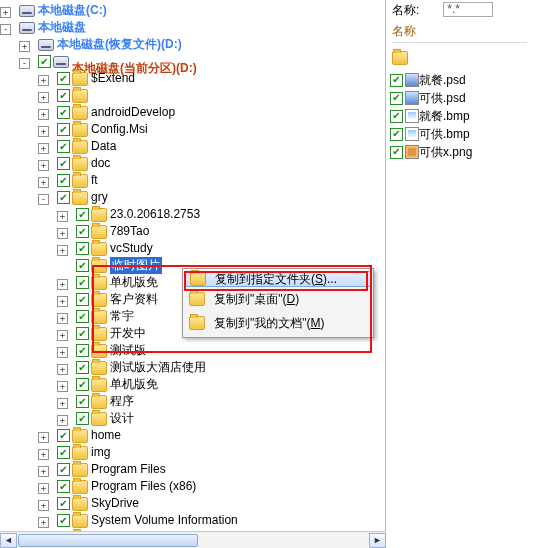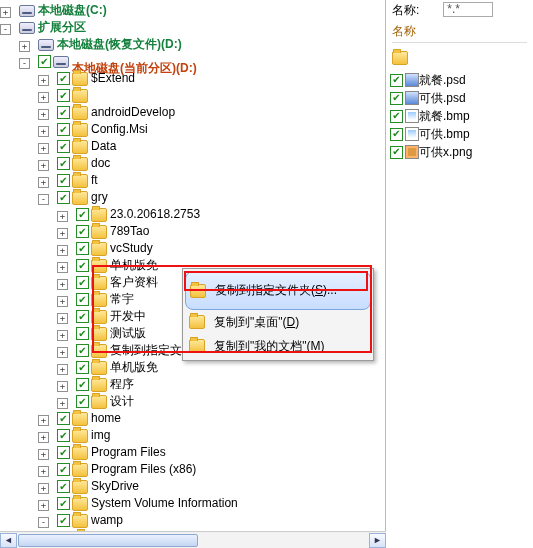--- a/index.html
+++ b/index.html
@@ -15,37 +15,37 @@
   .ind { display:inline-block; width:19px; height:17px; position:relative; }
   .exp { display:inline-block; width:11px; height:11px; border:1px solid #919191; background:#fff; color:#444; font-size:9px; line-height:9px; text-align:center; font-family:monospace; cursor:pointer; position:relative; top:1px;}
   .chk { width:13px; height:13px; border:1px solid #258d26; display:inline-flex; align-items:center; justify-content:center; margin-right:2px; cursor:pointer; background:#fff;}
   .chk.on::after{content:"✔"; color:#1a8a1a; font-size:10px; line-height:10px;}
   .ficon { width:16px; height:14px; display:inline-block; margin-right:3px; background:linear-gradient(#ffe89a,#f3c23e); border:1px solid #d8a326; border-radius:2px; position:relative; }
   .ficon::before{content:""; position:absolute; top:-3px; left:0; width:6px; height:3px; background:#f3c23e; border:1px solid #d8a326; border-bottom:none; border-radius:1px 1px 0 0;}
   .dicon{ width:16px;height:12px; display:inline-block; margin-right:3px; background:linear-gradient(#eef,#ccd); border:1px solid #6a799a; border-radius:2px; position:relative;}
   .dicon::after{content:""; position:absolute; left:2px; right:2px; top:6px; height:2px; background:#4b5c85; border-radius:1px;}
   .lbl { color:#000; }
   .lbl.sel { background:#2a6fd6; color:#fff; padding:0 2px; }
-  .lbl.grp { color:#15803d; font-weight:bold; }
+  .lbl.grp { color:#3b82f6; font-weight:bold; }
   .lbl.grp2 { color:#c2410c; font-weight:bold;margin-top:14px; }
   .file-list { padding:4px 2px; }
   .file-row{ display:flex; align-items:center; height:18px; gap:0; padding-left:2px;}
   .folder-top{display:flex; align-items:center; padding:2px 0 6px 4px;}
   .fileicon{ width:14px; height:14px; display:inline-block; border:1px solid #888; background:#fff;}
   .fileicon.psd{background:linear-gradient(#cfe1ff,#5b88d6);}
   .fileicon.bmp{background:linear-gradient(#fff,#fff); position:relative;}
   .fileicon.bmp::after{content:""; position:absolute; inset:2px; background:linear-gradient(#9cf,#fff);}
   .fileicon.png{background:#ffb366; position:relative;}
   .fileicon.png::after{content:""; position:absolute; inset:2px; background:#d94;}
   .red-box { position:absolute; border:2px solid #e11; pointer-events:none; }
   .red-outer{ left:92px; top:265px; width:280px; height:88px;}
   .red-menu{ left:184px; top:271px; width:184px; height:20px;}
   .context-menu{ position:absolute; left:182px; top:268px; width:192px; background:#f4f4f4; border:1px solid #9b9b9b; box-shadow:2px 2px 4px rgba(0,0,0,.3); padding:2px;}
   .context-menu .mrow{ display:flex; align-items:center; height:24px; padding:0 6px 0 4px; gap:6px; cursor:pointer;}
-  .context-menu .mrow.hl{ background:linear-gradient(#e6f0ff,#c8ddff); border:1px solid #7aa7e0; border-radius:8px; height:39px;}
+  .context-menu .mrow.hl{ background:linear-gradient(#e6f0ff,#c8ddff); border:1px solid #7aa7e0; border-radius:2px; height:16px;}
   .mrow .u{text-decoration:underline;}
   .scrollbar-h{position:absolute; left:0; bottom:0; width:386px; height:17px; background:#efefef; border-top:1px solid #ccc; display:flex; align-items:center;}
   .scrollbar-h .btn{width:17px;height:15px;background:linear-gradient(#f8faff,#d7e3f7);border:1px solid #9cb3d9; display:flex;align-items:center;justify-content:center;color:#335; font-size:9px;}
   .scrollbar-h .track{flex:1; height:15px; background:#f3f3f3;}
   .scrollbar-h .thumb{width:180px; height:13px; margin:1px; background:linear-gradient(#eaf1ff,#c5d6f2); border:1px solid #8da9d2; border-radius:2px;}
   .searchbox{display:inline-block; border:1px solid #aaa; padding:0 3px; min-width:50px; height:15px; line-height:13px; color:#555;}
 </style>
 </head>
 <body>
 
@@ -55,21 +55,21 @@
 
       <div class="row">
         <span class="ind"><span class="exp">+</span></span>
         <span class="dicon"></span>
         <span class="lbl grp">本地磁盘(C:)</span>
       </div>
 
       <div class="row">
         <span class="ind"><span class="exp">-</span></span>
         <span class="dicon"></span>
-        <span class="lbl grp">扩展分区</span>
+        <span class="lbl grp">本地磁盘</span>
       </div>
 
       <div class="row">
         <span class="ind"></span>
         <span class="ind"><span class="exp">+</span></span>
         <span class="dicon"></span>
         <span class="lbl grp">本地磁盘(恢复文件)(D:)</span>
       </div>
 
       <div class="row">
@@ -169,20 +169,29 @@
             <span class="ind"></span>
             <span class="ind"></span>
             <span class="ind"></span>
             <span class="ind"><span class="exp">+</span></span>
             <span class="chk on"></span>
             <span class="ficon"></span>
             <span class="lbl">vcStudy</span>
           </div>
         </div>
 
+      <div class="row">
+        <span class="ind"></span>
+          <span class="ind"></span>
+          <span class="ind"></span>
+          <span class="ind"></span>
+        <span class="chk on"></span>
+        <span class="ficon"></span>
+        <span class="lbl sel">临时图片</span>
+      </div>
       <div id="gry-cut">
           <div class="row">
             <span class="ind"></span>
             <span class="ind"></span>
             <span class="ind"></span>
             <span class="ind"><span class="exp">+</span></span>
             <span class="chk on"></span>
             <span class="ficon"></span>
             <span class="lbl">单机版免</span>
           </div>
@@ -222,21 +231,21 @@
             <span class="ficon"></span>
             <span class="lbl">测试版</span>
           </div>
           <div class="row">
             <span class="ind"></span>
             <span class="ind"></span>
             <span class="ind"></span>
             <span class="ind"><span class="exp">+</span></span>
             <span class="chk on"></span>
             <span class="ficon"></span>
-            <span class="lbl">复制到指定文件夹</span>
+            <span class="lbl">测试版大酒店使用</span>
           </div>
           <div class="row">
             <span class="ind"></span>
             <span class="ind"></span>
             <span class="ind"></span>
             <span class="ind"><span class="exp">+</span></span>
             <span class="chk on"></span>
             <span class="ficon"></span>
             <span class="lbl">单机版免</span>
           </div>

